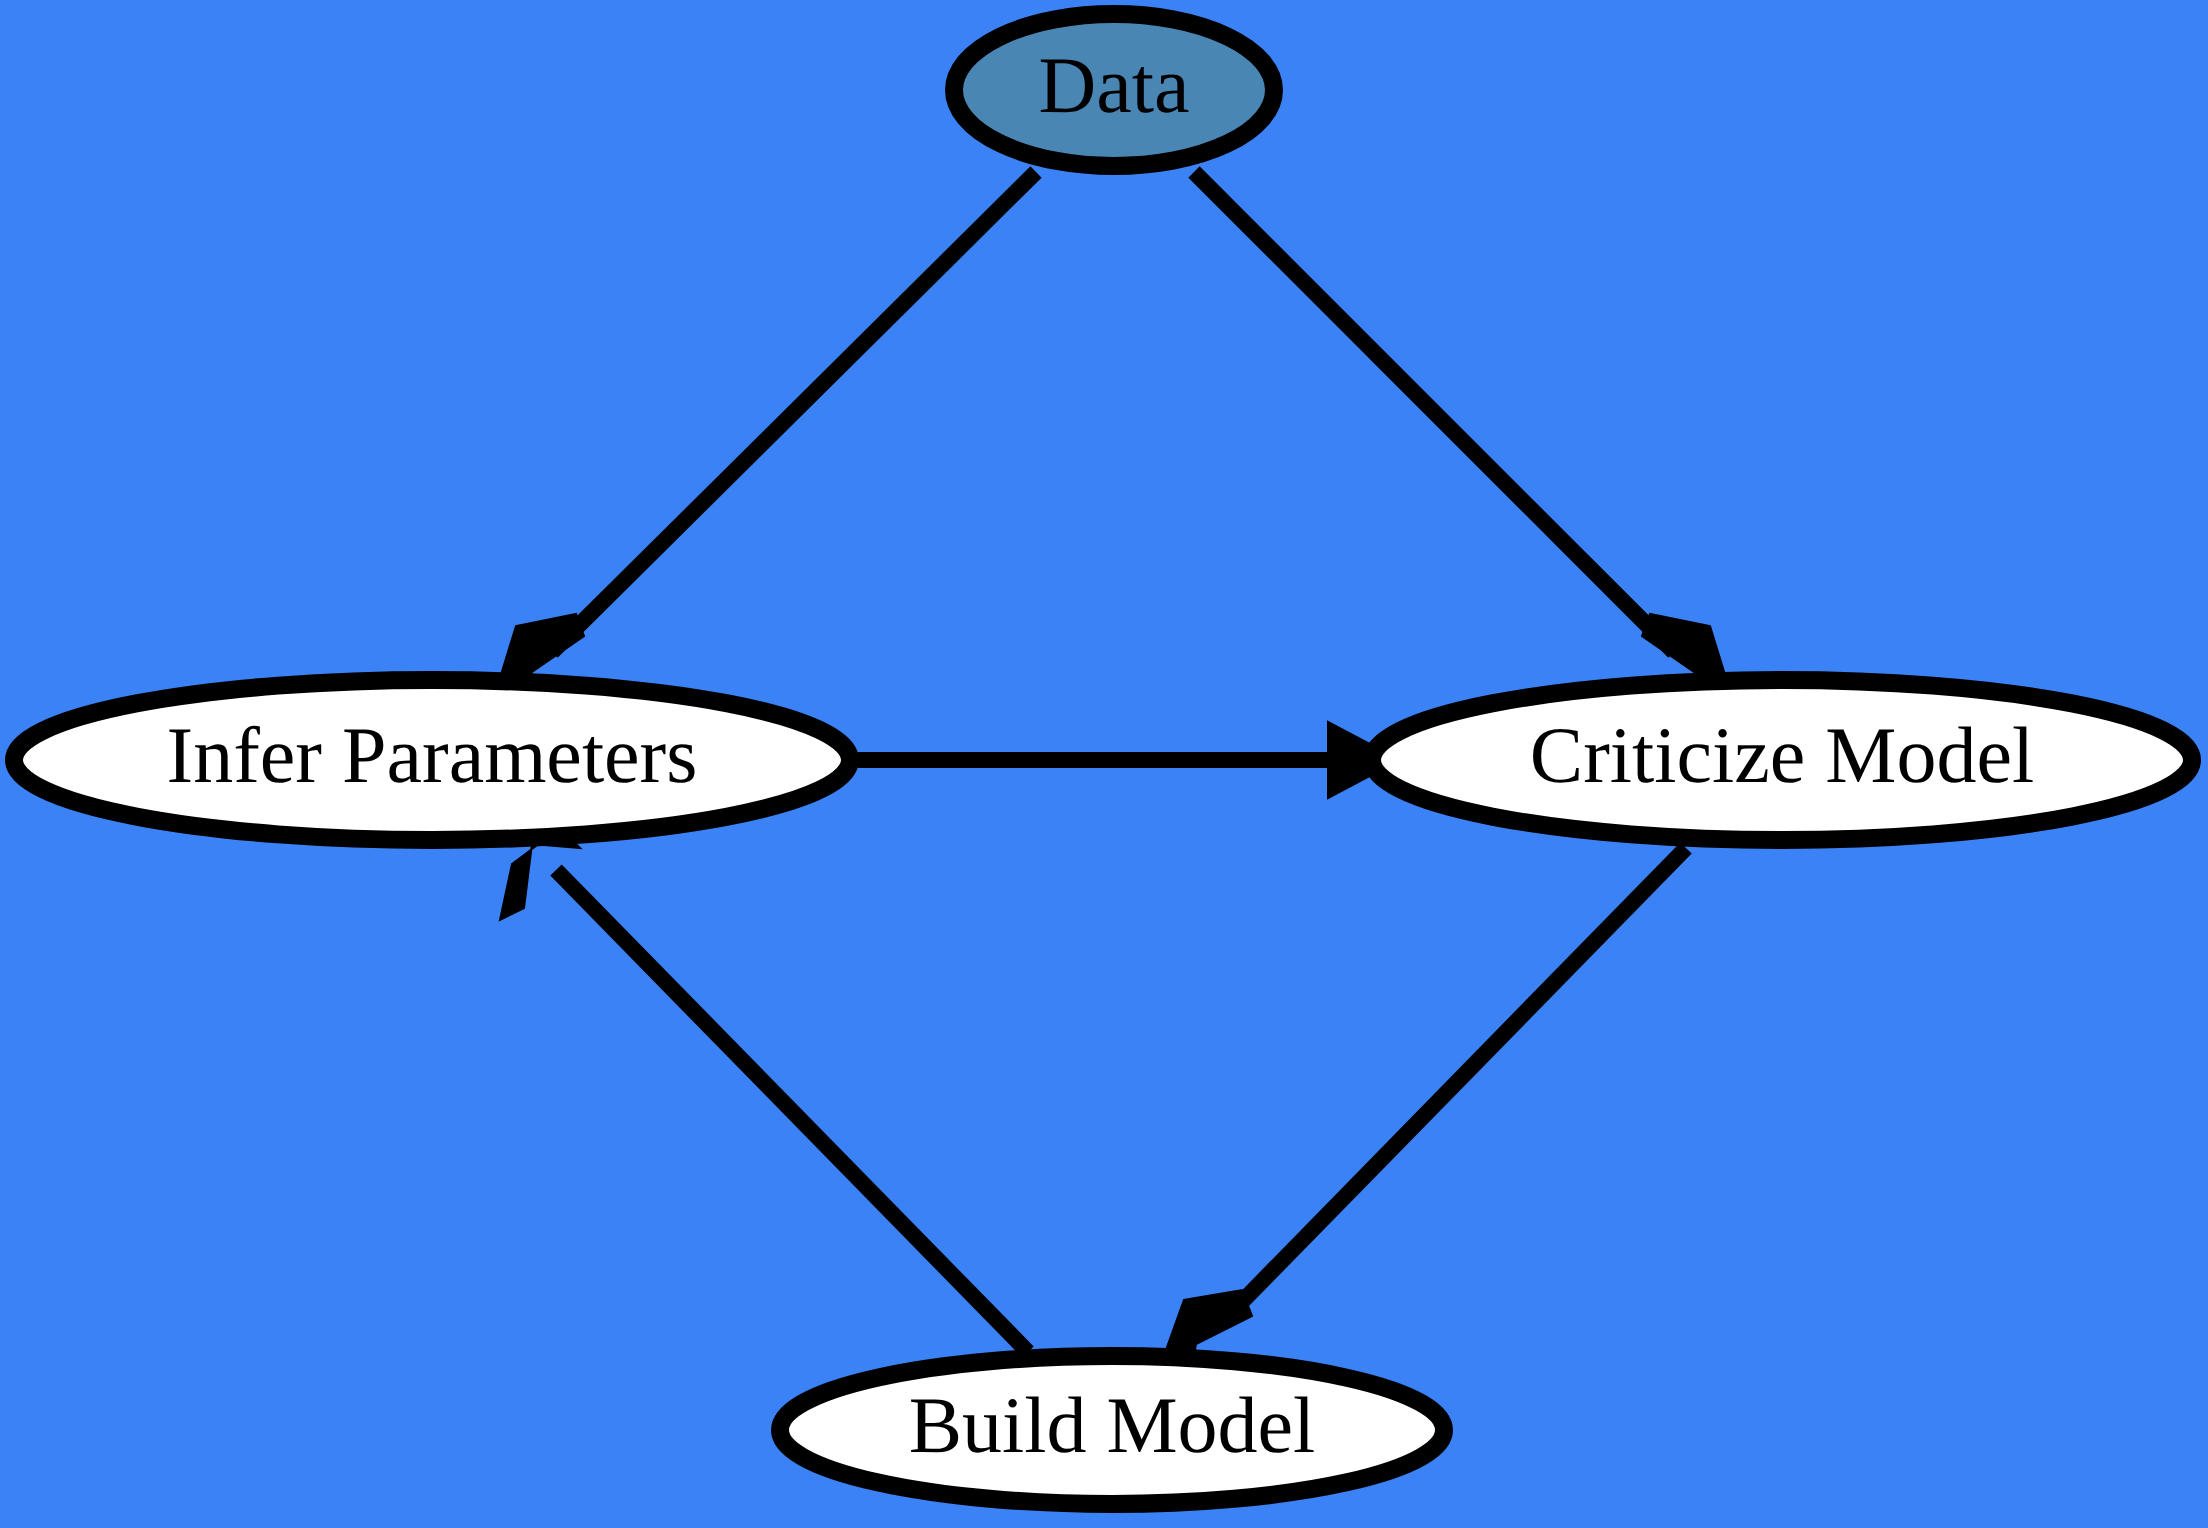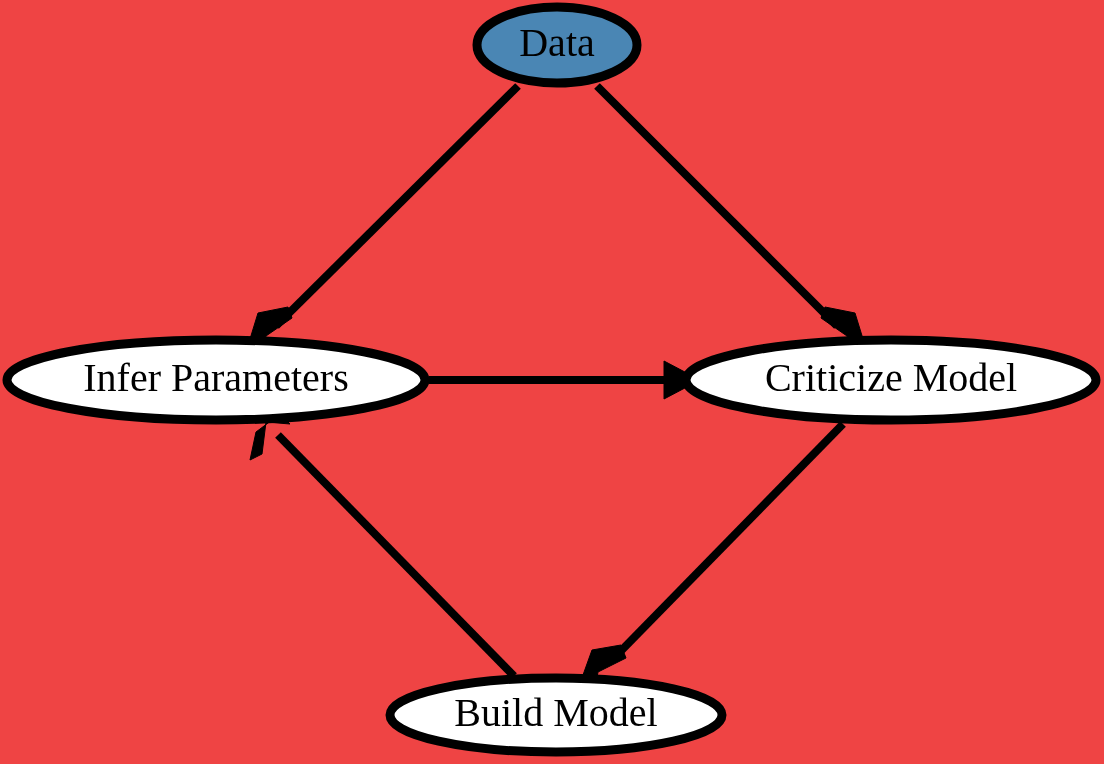--- a/index.html
+++ b/index.html
@@ -11,21 +11,21 @@
   body {
     width: 1104px;
     height: 764px;
     font-family: "Liberation Serif", "DejaVu Serif", serif;
     overflow: hidden;
   }
   #diagram-root {
     position: relative;
     width: 1104px;
     height: 764px;
-    background: #ef4444;
+    background: #3b82f6;
   }
   svg#graph {
     display: block;
     width: 1104px;
     height: 764px;
   }
   .node-ellipse {
     stroke: #000000;
     stroke-width: 9;
   }

